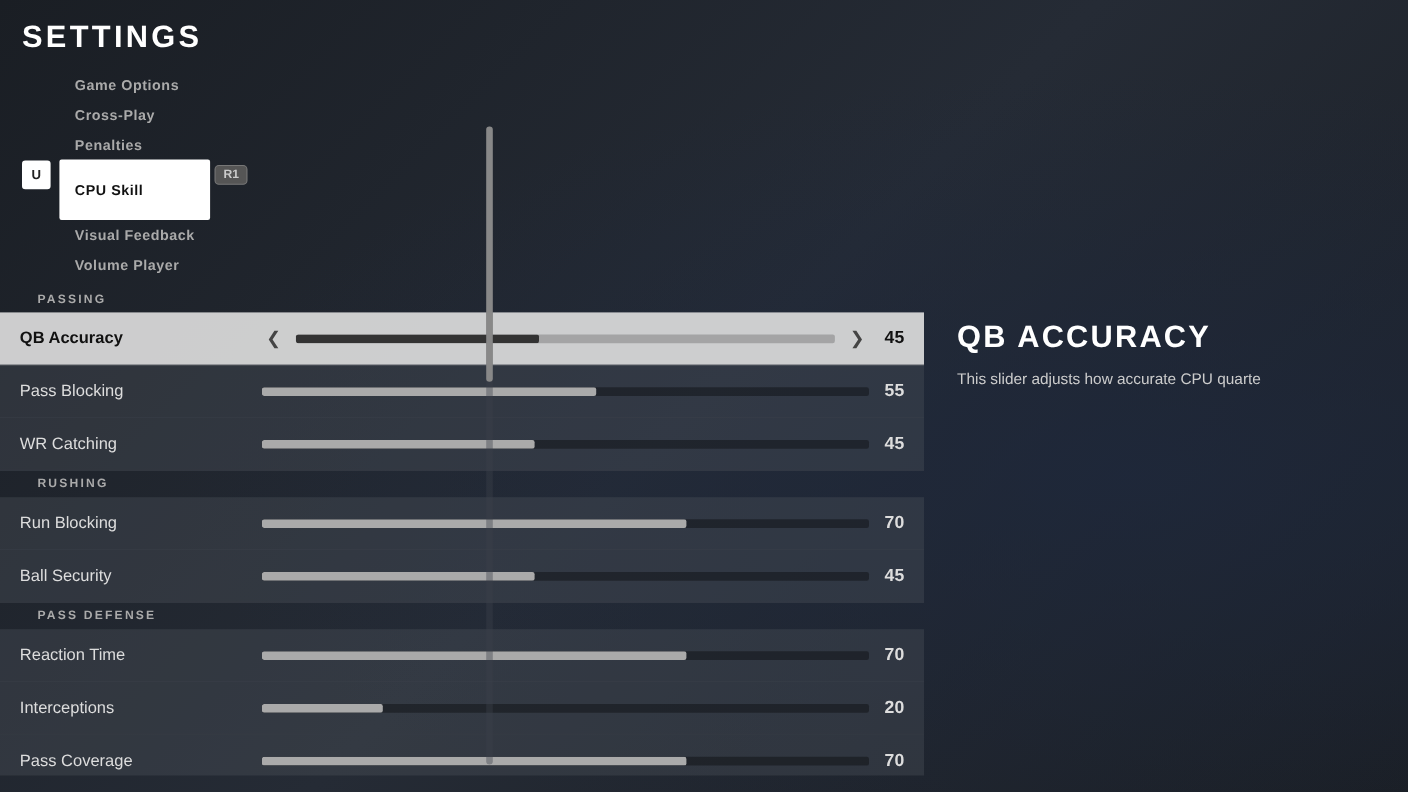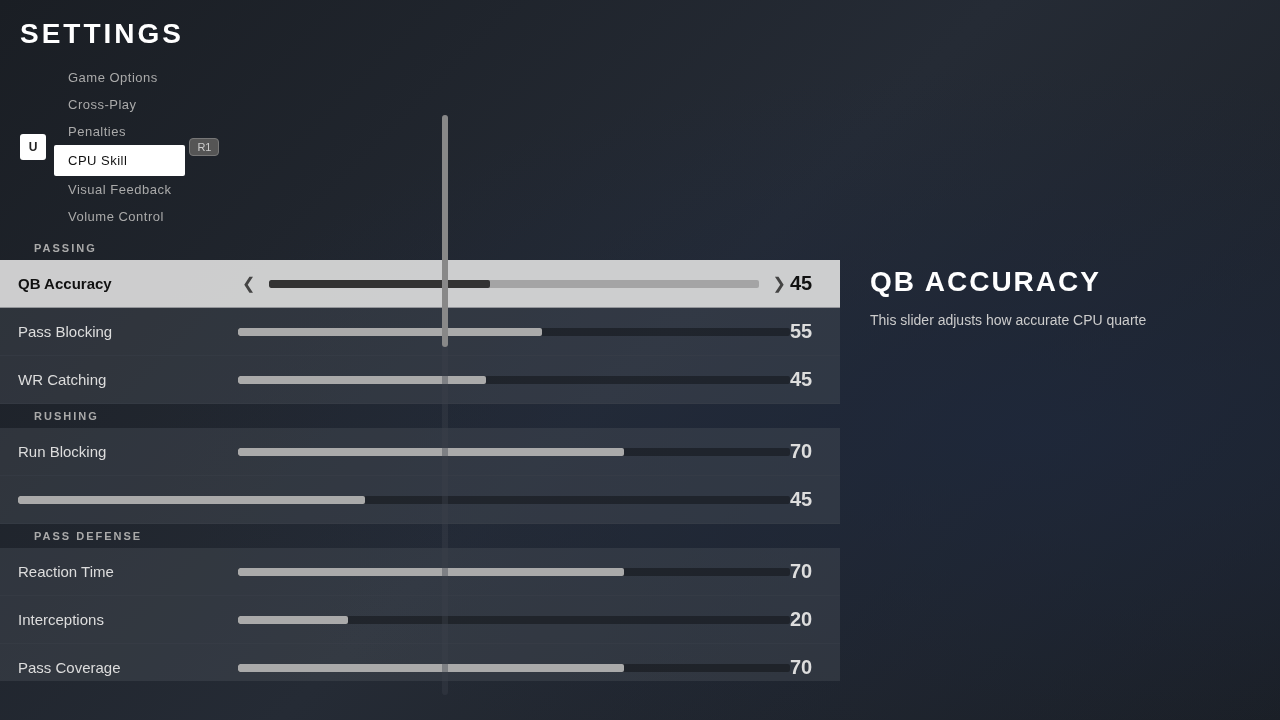--- a/index.html
+++ b/index.html
@@ -66,41 +66,41 @@
       margin-right: 8px;
       font-size: 12px;
       font-weight: 900;
       color: #222;
       flex-shrink: 0;
     }
 
     .nav-tab {
       padding: 6px 14px;
       font-size: 13px;
-      font-weight: 400;
+      font-weight: 700;
       color: #aaa;
       cursor: pointer;
       letter-spacing: 0.5px;
       white-space: nowrap;
     }
 
     .nav-tab.active {
       background: #ffffff;
       color: #111;
       border-radius: 2px;
-      padding: 8px 14px;
+      padding: 20px 14px;
     }
 
     .r1-badge {
       background: #555;
       border: 1px solid #777;
       border-radius: 4px;
       padding: 2px 7px;
       font-size: 11px;
-      font-weight: 400;
+      font-weight: 700;
       color: #ccc;
       margin-left: 4px;
     }
 
     
     .main-content {
       display: flex;
       width: 100%;
       height: calc(100% - 115px);
     }
@@ -188,24 +188,25 @@
       height: 100%;
       background: #aaa;
       border-radius: 2px;
     }
 
     .active-row .slider-fill {
       background: #333;
     }
 
     .slider-value {
-      font-size: 20px;
+      font-size: 16px;
       font-weight: 700;
       color: #ddd;
       min-width: 32px;
+      text-align: right;
     }
 
     
     .description-panel {
       flex: 1;
       padding: 30px 30px;
     }
 
     .desc-title {
       font-size: 28px;
@@ -252,21 +253,21 @@
     <div class="nav-bar">
       <div class="nav-icon">
         <span>U</span>
       </div>
       <div id="nav-tabs-container">
           <div class="nav-tab">Game Options</div>
           <div class="nav-tab">Cross-Play</div>
           <div class="nav-tab">Penalties</div>
           <div class="nav-tab active">CPU Skill</div>
           <div class="nav-tab">Visual Feedback</div>
-          <div class="nav-tab">Volume Control</div>
+          <div class="nav-tab">Volume Player</div>
         </div>
       <div class="r1-badge">R1</div>
     </div>
   </div>
 
   <div class="main-content">
 
     <div class="slider-panel">
       <div id="sections-container">
           <div class="section-header">PASSING</div>
@@ -303,20 +304,21 @@
           <div class="slider-row">
             <div class="slider-label">Run Blocking</div>
             <div class="slider-track-area">
               <div class="slider-track">
                 <div class="slider-fill" style="width: 70%;"></div>
               </div>
             </div>
             <div class="slider-value">70</div>
           </div>
           <div class="slider-row">
+            <div class="slider-label">Ball Security</div>
             <div class="slider-track-area">
               <div class="slider-track">
                 <div class="slider-fill" style="width: 45%;"></div>
               </div>
             </div>
             <div class="slider-value">45</div>
           </div>
           <div class="section-header">PASS DEFENSE</div>
           <div class="slider-row">
             <div class="slider-label">Reaction Time</div>

